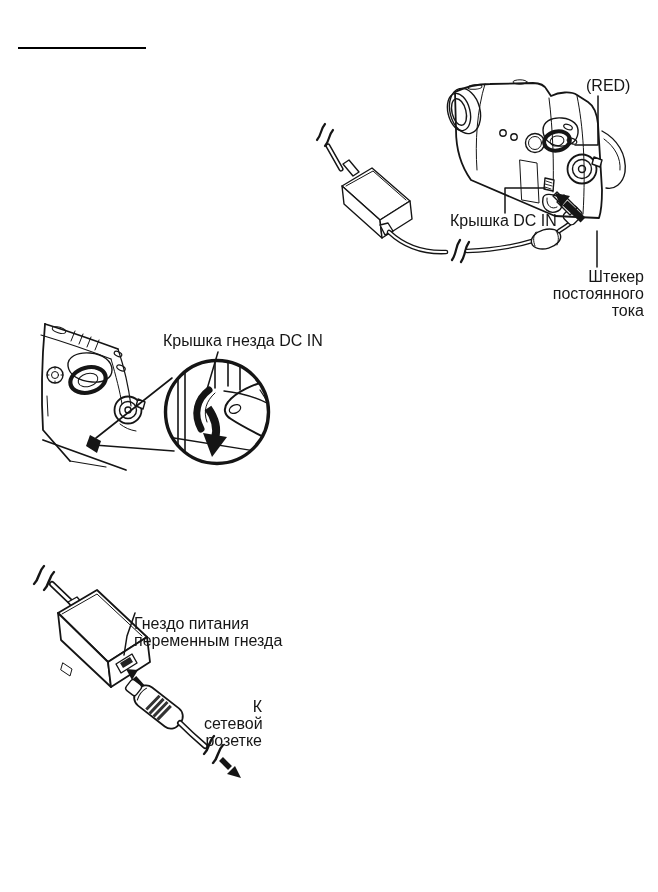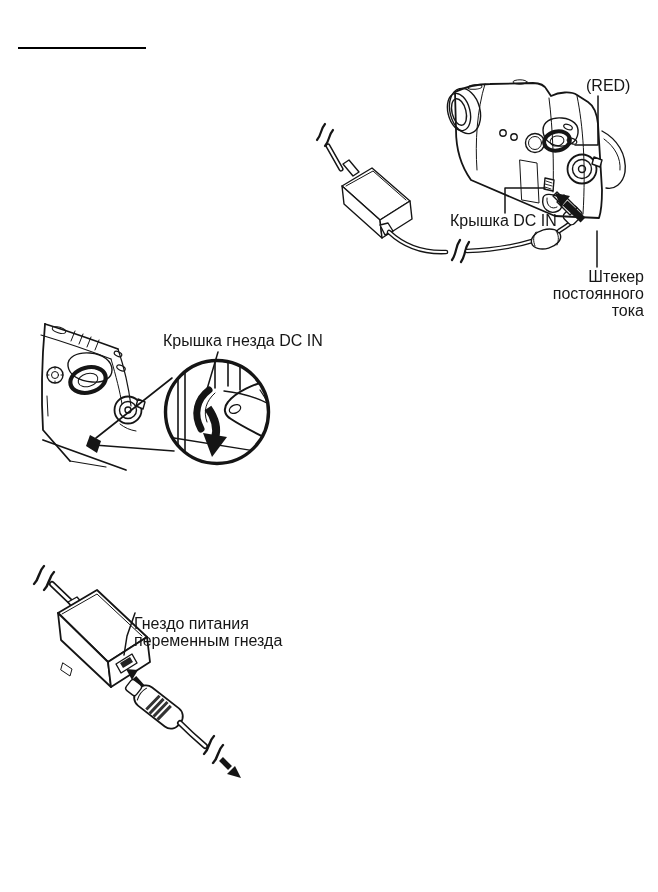--- a/index.html
+++ b/index.html
@@ -251,14 +251,18 @@
       </g>
 
       <path class="ink" style="stroke-width:1.5" d="M 107,57 L 99,80 L 96,99"></path>
     </svg>
   </div>
 
   <div class="lbl" style="left:134px;top:583px;margin-top:32px;">
     <div>Гнездо питания</div>
     <div>переменным гнезда</div>
   </div>
+  <div class="lbl center" style="left:204px;top:698px;width:58px;">
+    <div>К сетевой</div>
+    <div>розетке</div>
+  </div>
 
 </div>
 
 </body></html>

